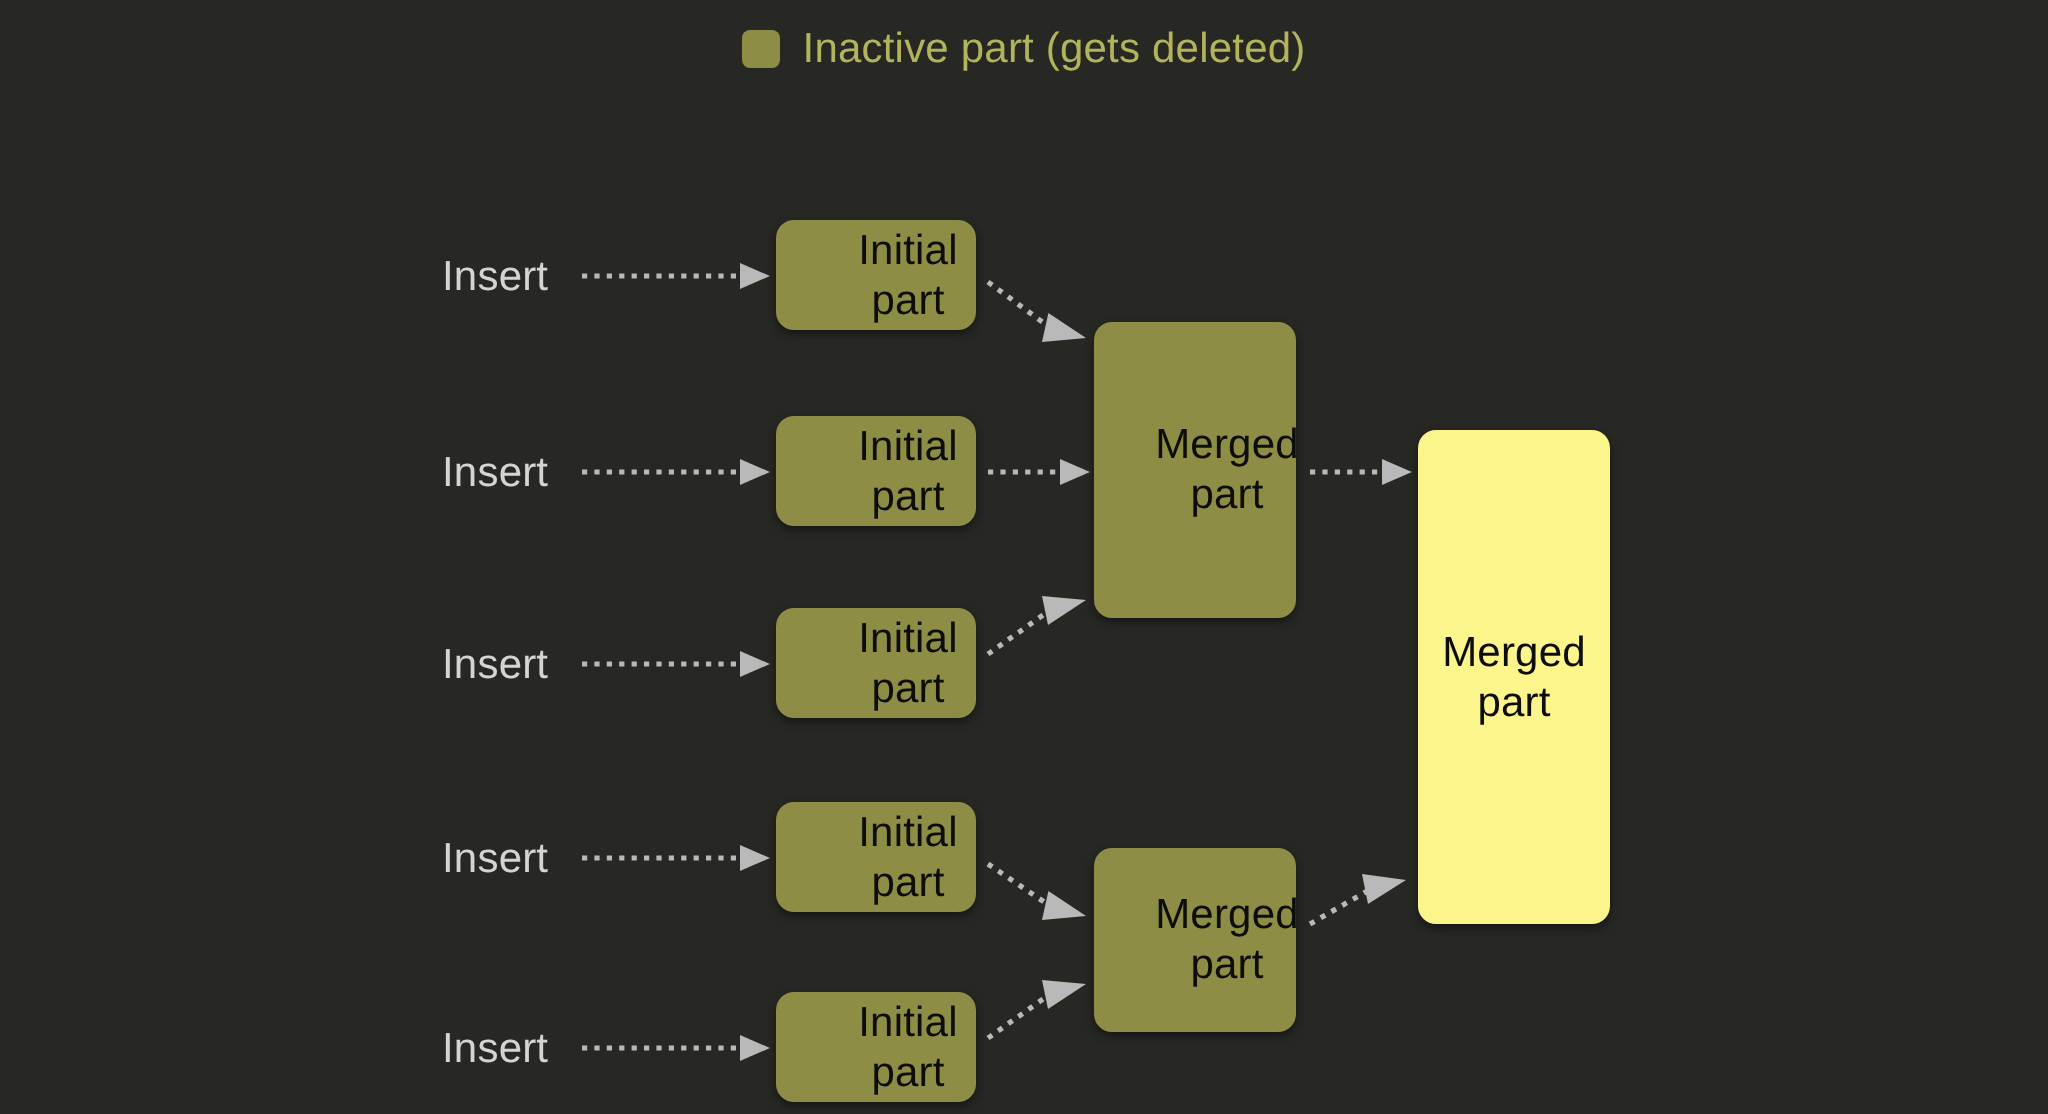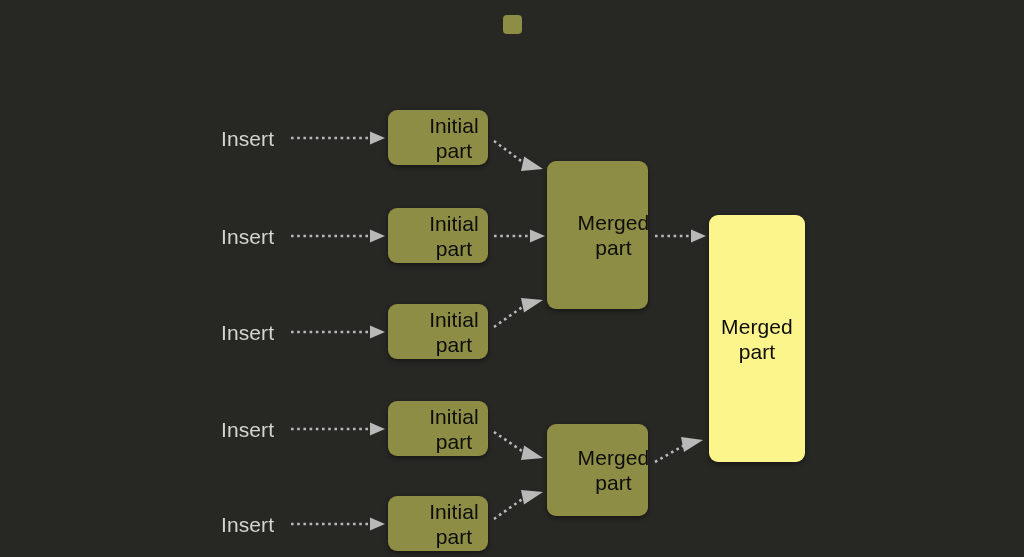--- a/index.html
+++ b/index.html
@@ -97,20 +97,21 @@
   .edge-head { fill: #b9b9b9; }
 </style>
 </head>
 <body>
 
 <div id="stage">
 
   <div id="legend">
     <div class="legend-item">
       <span class="legend-swatch" style="background:#8d8d45"></span>
+      <span class="legend-label inactive">Inactive part (gets deleted)</span>
     </div>
   </div>
 
   <svg id="edges" viewBox="0 0 1024 557" width="1024" height="557">
 
     <g>
       <line class="edge-line" x1="291" y1="138" x2="370" y2="138"></line>
       <polygon class="edge-head" points="370,131.5 385,138 370,144.5"></polygon>
     </g>
     <g>

